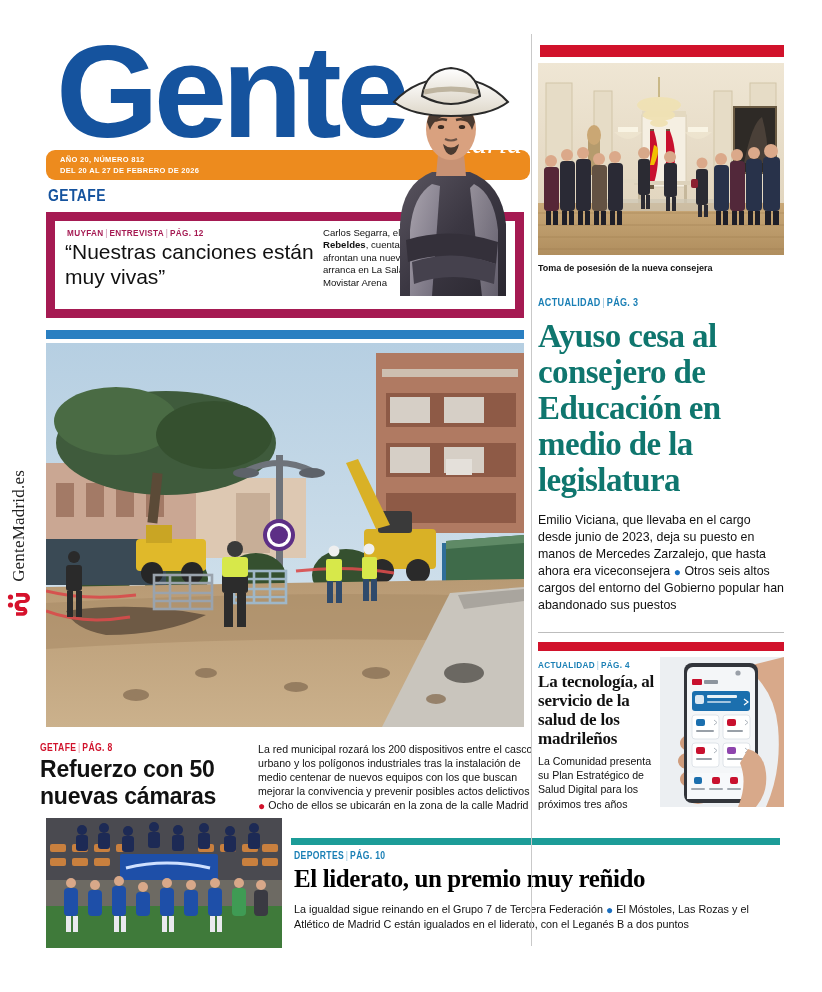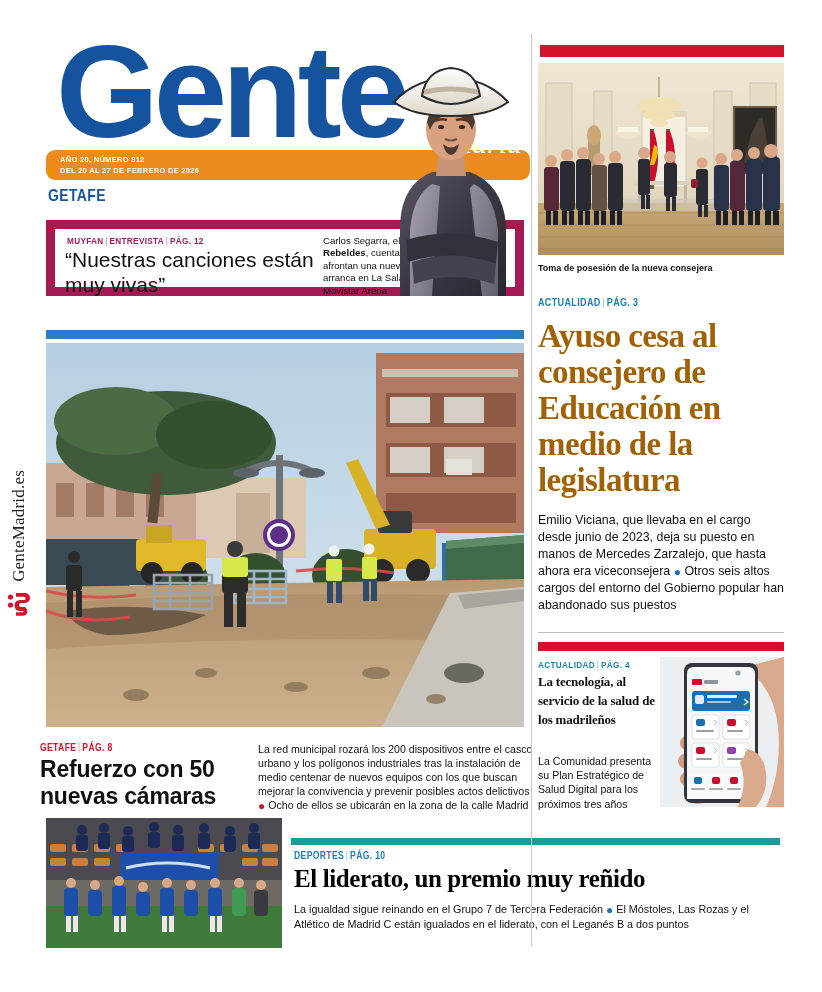--- a/index.html
+++ b/index.html
@@ -56,21 +56,21 @@
     font-size:17px; font-weight:700; color:#15539E;
     letter-spacing:.5px; font-family:"Liberation Sans", sans-serif;
     transform: scaleX(.82); transform-origin: left center;
   }
 
   
   .cutout { position:absolute; left:370px; top:34px; width:160px; height:262px; z-index:6; }
 
   
   .muyfan {
-    position:absolute; left:46px; top:220px; width:478px; height:76px;
+    position:absolute; left:46px; top:212px; width:478px; height:106px;
     border:9px solid #A51A52; background:#ffffff;
   }
   .muyfan-kicker {
     position:absolute; left:12px; top:6px; font-size:9.5px; font-weight:700;
     color:#A51A52; letter-spacing:.4px; transform:scaleX(.86); transform-origin:left center;
   }
   .muyfan-kicker .sep { color:#C98AAC; font-weight:400; padding:0 2px; }
   .muyfan-head {
     position:absolute; left:10px; top:18px; width:250px;
     font-family:"Liberation Sans", sans-serif; font-weight:400;
@@ -145,39 +145,39 @@
     font-size:9px; font-weight:700; color:#111; line-height:12px;
   }
   .act-kicker {
     position:absolute; left:538px; top:296px; font-size:10.5px; font-weight:700;
     color:#1A7FB5; letter-spacing:.4px; transform:scaleX(.86); transform-origin:left center;
   }
   .act-kicker .sep { color:#93BFD9; font-weight:400; padding:0 2px; }
   .main-head {
     position:absolute; left:538px; top:318px; width:250px;
     font-family:"Liberation Serif", serif; font-weight:700;
-    font-size:33px; line-height:36px; color:#a16207; letter-spacing:-.6px;
+    font-size:33px; line-height:36px; color:#0f766e; letter-spacing:-.6px;
   }
   .main-sub {
     position:absolute; left:538px; top:512px; width:246px;
     font-family:"Liberation Sans", sans-serif;
     font-size:12.4px; line-height:17px; color:#111;
   }
   .grey-rule { position:absolute; left:538px; top:632px; width:246px; height:1px; background:#bdbdbd; }
   .red-bar-mid { position:absolute; left:538px; top:642px; width:246px; height:9px; background:#D1122B; }
 
   .tech-kicker {
     position:absolute; left:538px; top:659px; font-size:9.5px; font-weight:700;
     color:#1A7FB5; letter-spacing:.4px; transform:scaleX(.86); transform-origin:left center;
   }
   .tech-kicker .sep { color:#93BFD9; font-weight:400; padding:0 2px; }
   .tech-head {
     position:absolute; left:538px; top:672px; width:118px;
     font-family:"Liberation Serif", serif; font-weight:700;
-    font-size:13px; line-height:19px; color:#111; letter-spacing:-.2px;
+    font-size:17px; line-height:19px; color:#111; letter-spacing:-.2px;
   }
   .tech-body {
     position:absolute; left:538px; top:754px; width:118px;
     font-family:"Liberation Sans", sans-serif;
     font-size:10.6px; line-height:14.2px; color:#111;
   }
   .phone-photo {
     position:absolute; left:660px; top:657px; width:124px; height:150px; overflow:hidden;
   }
 

